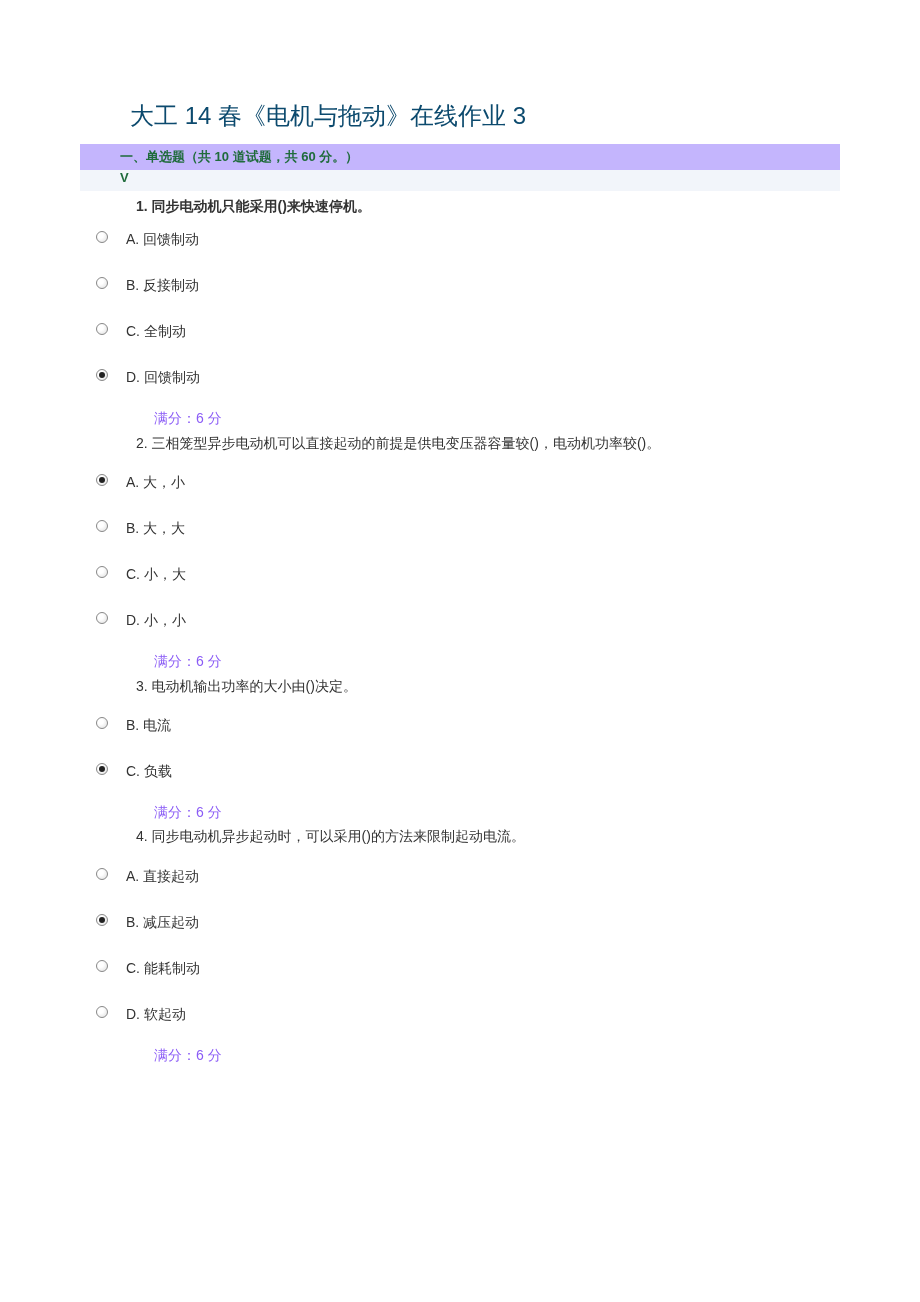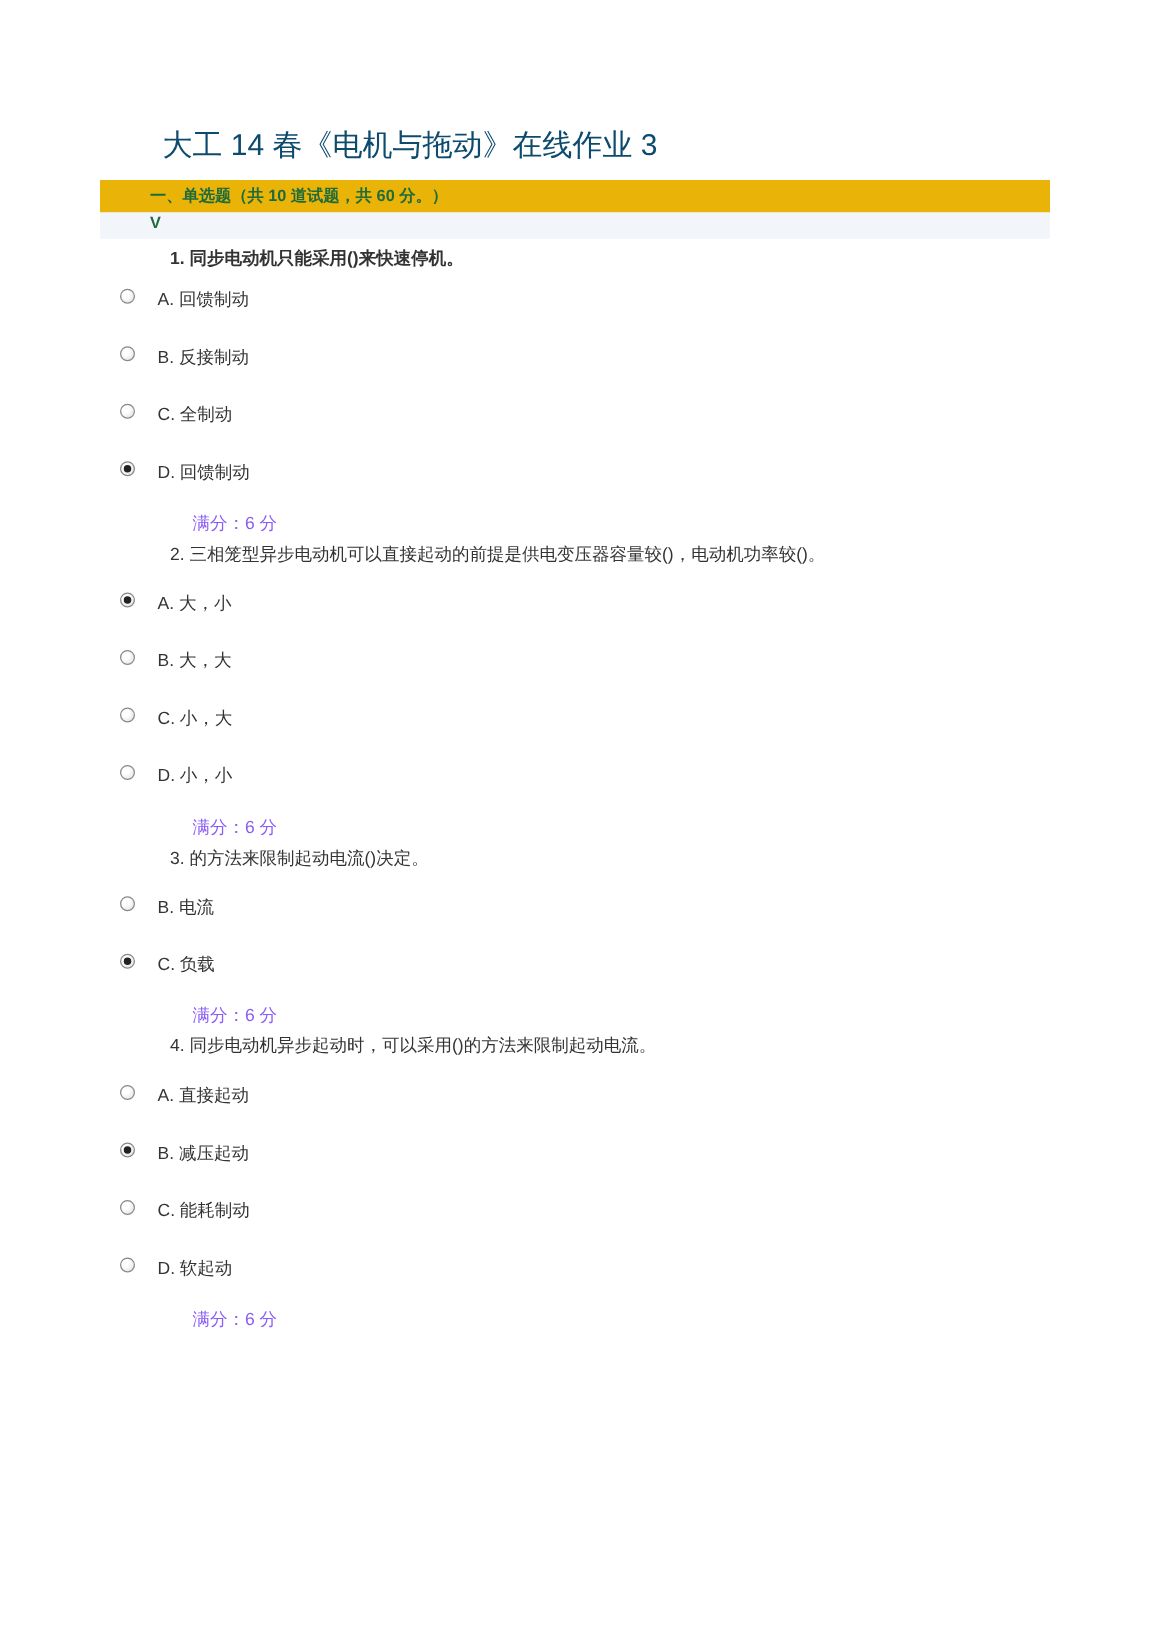--- a/index.html
+++ b/index.html
@@ -16,21 +16,21 @@
       width: 920px;
     }
     .page-title {
       color: #0c4a6e;
       font-size: 24px;
       font-weight: normal;
       margin-bottom: 12px;
       padding-left: 50px;
     }
     .section-header {
-      background: #eab308;
+      background: #c4b5fd;
       padding: 4px 0 4px 40px;
       margin-bottom: 0;
     }
     .section-title {
       color: #1f6b3b;
       font-size: 13px;
       font-weight: bold;
     }
     .section-sub {
       background: #f2f5fa;
@@ -173,21 +173,21 @@
       <span class="radio"></span>
     </div>
     <span class="option-label">D. 小，小</span>
   </div>
 
   <div class="score-line">满分：6 分</div>
 </div>
 
 <div class="followup-question">
   <span>3.</span>
-  <span>的方法来限制起动电流()决定。</span>
+  <span>电动机输出功率的大小由()决定。</span>
 </div>
 <div class="question-block">
   <div class="option-row">
     <div class="radio-container">
       <span class="radio"></span>
     </div>
     <span class="option-label">B. 电流</span>
   </div>
   <div class="option-row">
     <div class="radio-container">

